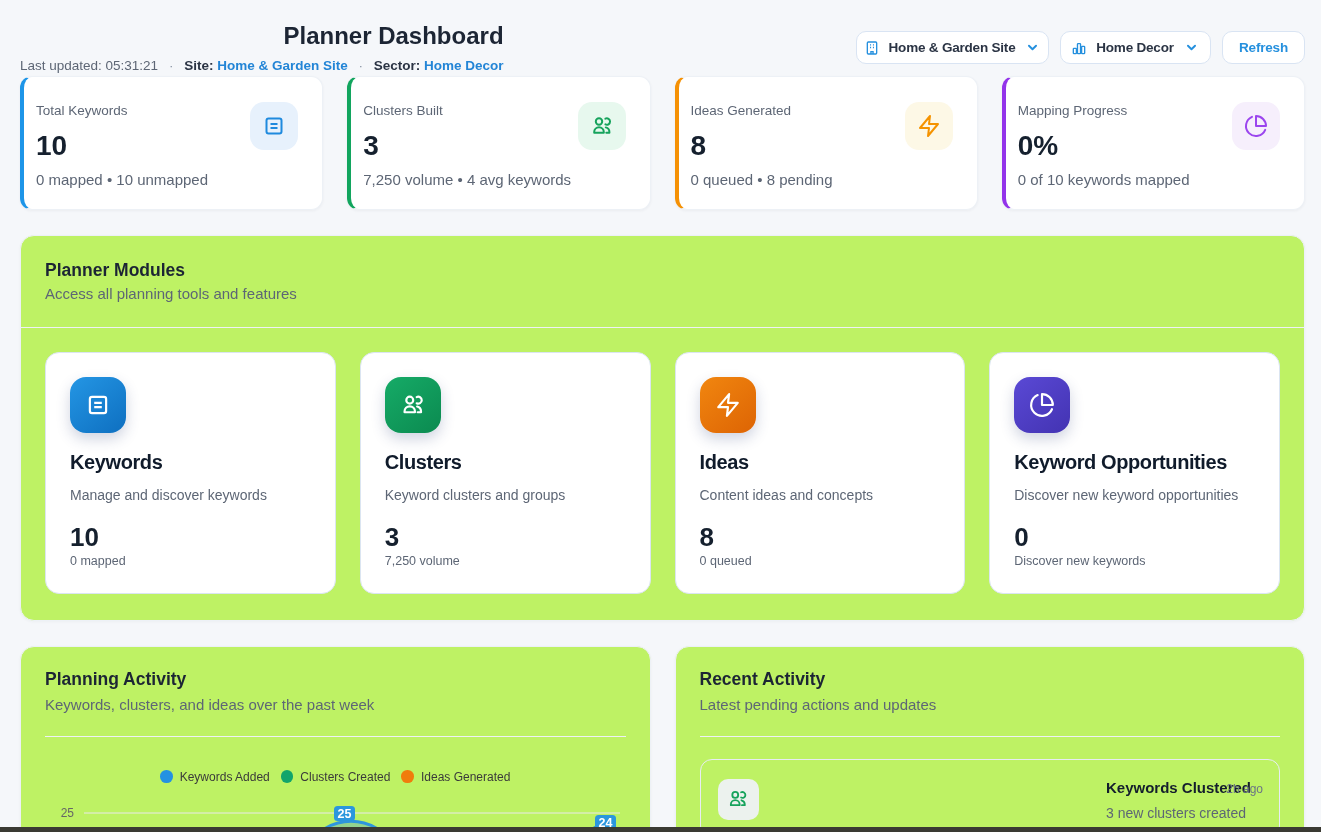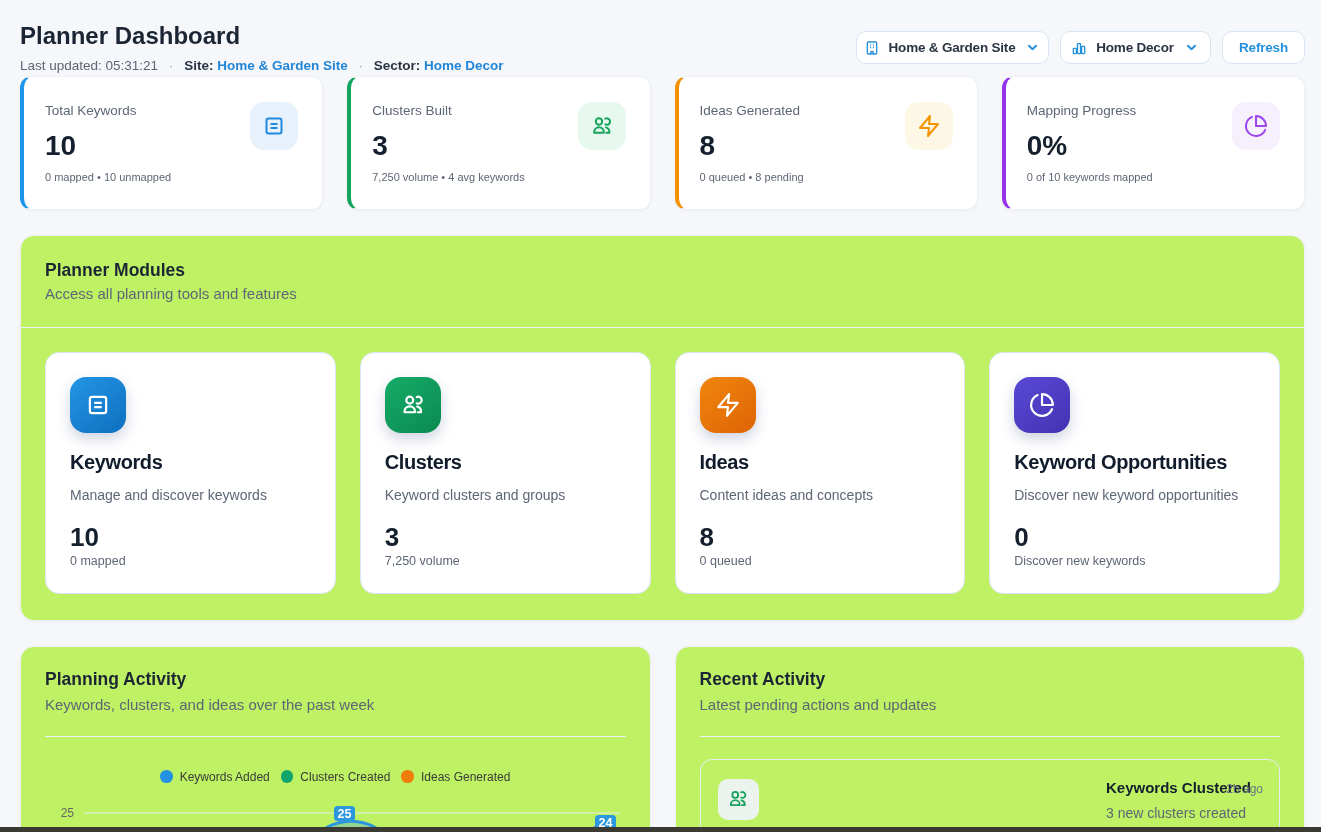--- a/index.html
+++ b/index.html
@@ -1,36 +1,36 @@
 <!DOCTYPE html>
 <html><head>
 <meta charset="utf-8">
 <style>
 * { margin:0; padding:0; box-sizing:border-box; }
 html,body { width:1321px; height:832px; overflow:hidden; }
 body { background:#f5f7fa; font-family:"Liberation Sans", sans-serif; color:#1d2737; position:relative; }
 .wrap { padding:22px 16px 0 20px; }
 
-.hdr { display:flex; justify-content:space-between; align-items:flex-start; }
+.hdr { display:flex; justify-content:space-between; align-items:flex-start;text-align:right; }
 h1 { font-size:24px; font-weight:bold; color:#1c2534; }
 .sub { margin-top:8px; font-size:13.5px; color:#5d6675; }
 .sub b { color:#2b3444; font-weight:bold; }
 .sub a { color:#2385d6; text-decoration:none; font-weight:bold; }
 .dot { color:#8a94a4; margin:0 7px; }
 .controls { display:flex; gap:11px; margin-top:9px; }
 .btn { background:#fff; border:1px solid #d9e4f3; border-radius:10px; height:33px; display:flex; align-items:center; justify-content:center; font-size:13.5px; font-weight:bold; color:#2b3444; gap:9px; letter-spacing:-0.2px; }
 .b1 { width:193px; } .b2 { width:151px; }
 .btn svg { flex:none; }
 .refresh { color:#2590de; width:83px; }
 
 .stats { display:grid; grid-template-columns:repeat(4,1fr); gap:24px; margin-top:3px; width:1285px; }
-.scard { background:#fff; border-radius:12px; border:1px solid #edf1f6; border-left:4px solid #000; height:134px; padding:26px 20px 0 21px; position:relative; box-shadow:0 1px 3px rgba(30,41,59,0.05); }
+.scard { background:#fff; border-radius:12px; border:1px solid #edf1f6; border-left:4px solid #000; height:134px; padding:26px 20px 0 12px; position:relative; box-shadow:0 1px 3px rgba(30,41,59,0.05); }
 .scard .lbl { font-size:13.5px; color:#5d6675; }
 .scard .num { font-size:28px; font-weight:bold; color:#15202e; margin-top:12px; }
-.scard .small { font-size:11px; color:#5d6675; margin-top:9px; }
+.scard .small { font-size:15px; color:#5d6675; margin-top:9px; }
 .sicon { position:absolute; top:25px; right:24px; width:48px; height:48px; border-radius:14px; display:flex; align-items:center; justify-content:center; }
 
 .panel { background:#bef264; border-radius:14px; border:1px solid #edf1f6; box-shadow:0 1px 3px rgba(30,41,59,0.04); }
 .modules { margin-top:25px; width:1285px; }
 .phead { padding:24px 24px 0; }
 .ptitle { font-size:17.5px; font-weight:bold; color:#1c2534; }
 .pdesc { font-size:15px; color:#5d6675; margin-top:4px; }
 .pdiv { border-bottom:1px solid #eef1f6; margin-top:24.5px; }
 .mgrid { display:grid; grid-template-columns:repeat(4,1fr); gap:24px; padding:24px 24px 26px; }
 .mcard { border:1.5px solid #dbe5f1; border-radius:14px; height:242px; padding:24px 24px 0; background:#fff; }

